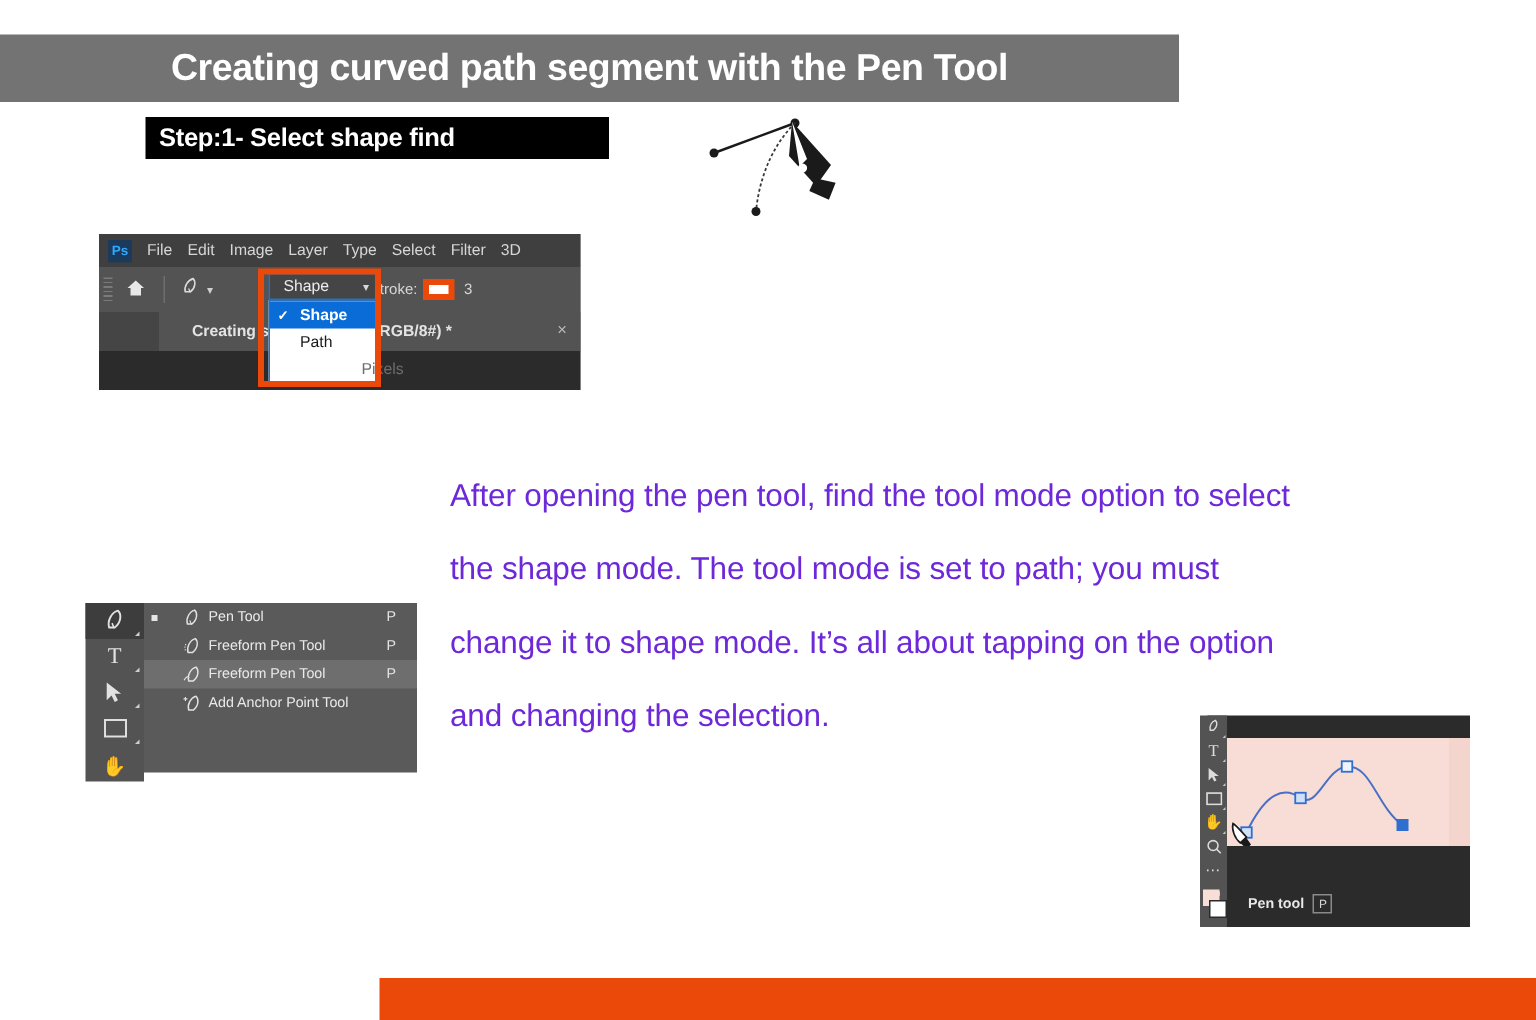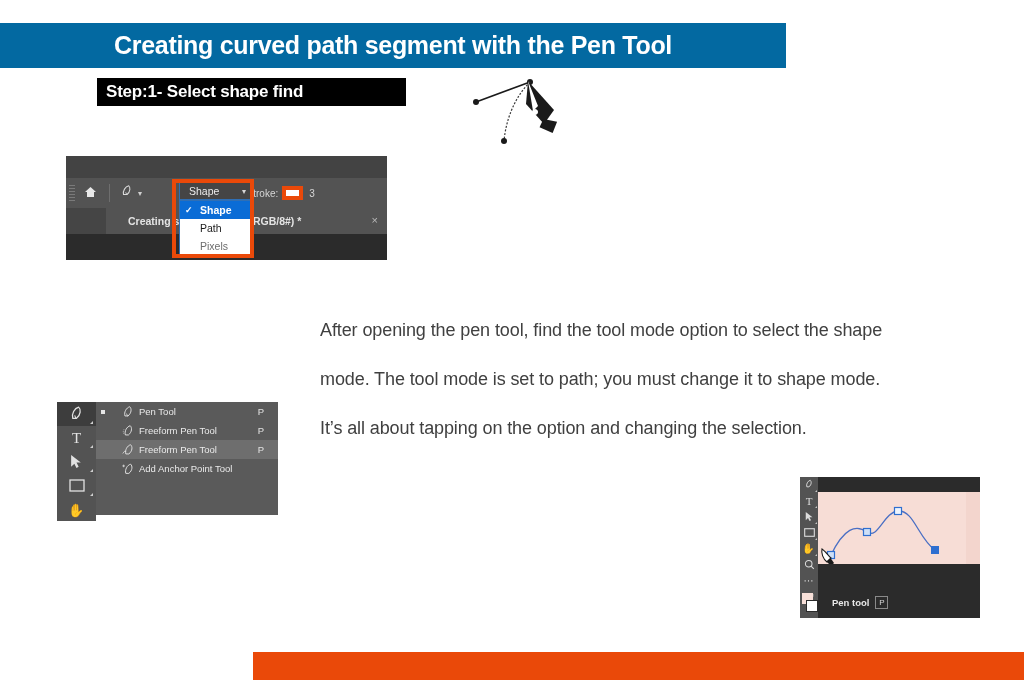--- a/index.html
+++ b/index.html
@@ -9,21 +9,21 @@
     font-family:"Liberation Sans", sans-serif;
     position:relative;
     overflow:hidden;
     -webkit-font-smoothing:antialiased;
   }
   .abs{position:absolute;}
 
   
   #header-banner{
     left:0;top:23px;width:786px;height:45px;
-    background:#0369a1;
+    background:#737373;
     display:flex;align-items:center;justify-content:center;
   }
   #header-title{
     color:#ffffff;
     font-size:25px;
     font-weight:bold;
     letter-spacing:-0.3px;
     white-space:nowrap;
     font-family:"Liberation Sans", sans-serif;
   }
@@ -131,21 +131,21 @@
     position:absolute;left:113px;top:44px;width:74px;height:56px;
     background:#ffffff;border:1px solid #2f6fb5;box-sizing:border-box;
   }
   .ps-dd-item{
     height:18px;display:flex;align-items:center;font-size:10.5px;color:#1a1a1a;
     position:relative;
   }
   .ps-dd-item.selected{background:#0a6cd6;color:#ffffff;font-weight:bold;}
   .ps-dd-check{position:absolute;left:5px;font-size:9px;}
   .ps-dd-text{margin-left:20px;}
-  .ps-dd-item.clipped{color:#6d6d6d;}
+  .ps-dd-item.clipped{color:#6d6d6d;padding-left:41px;}
   
   #ps-highlight-box{
     position:absolute;left:106px;top:23px;width:82px;height:79px;
     border:4px solid #ea4909;box-sizing:border-box;pointer-events:none;
   }
 
   
   #tool-flyout{
     left:57px;top:402px;width:221px;height:119px;
     font-family:"Liberation Sans", sans-serif;
@@ -166,22 +166,22 @@
     color:#eaeaea;font-size:9.5px;
   }
   .flyout-item.hl{background:#6e6e6e;}
   .flyout-dot{position:absolute;left:5px;width:4px;height:4px;background:#e6e6e6;}
   .flyout-icon{margin-left:25px;width:15px;display:flex;align-items:center;}
   .flyout-name{margin-left:3px;white-space:nowrap;}
   .flyout-key{position:absolute;right:14px;font-size:9.5px;color:#e2e2e2;}
 
   
   #body-text{
-    left:320px;top:306px;width:580px;
-    font-size:18px;color:#404040;
+    left:300px;top:306px;width:580px;
+    font-size:21px;color:#6d28d9;
     line-height:49px;letter-spacing:-0.1px;
   }
 
   
   #preview-panel{
     left:800px;top:475px;width:180px;height:143px;
     font-family:"Liberation Sans", sans-serif;
   }
   #pv-titlebar{
     position:absolute;left:5px;top:2px;width:175px;height:15px;background:#2b2b2b;
@@ -241,20 +241,31 @@
 
     <path d="M60 5 L86 34 L76 48 L58 28 Z" fill="#1a1a1a"></path>
     <path d="M60 5 L70 30 L65 35 Z" fill="#ffffff"></path>
     <path d="M67 33 a3 3 0 1 0 0.1 0" fill="#ffffff"></path>
     <path d="M74 44 L88 44 L86 56 L72 53 Z" fill="#1a1a1a" transform="rotate(12 80 50)"></path>
   </svg>
 </div>
 
 <div class="abs" id="ps-screenshot">
 
+  <div id="ps-menubar">
+    <div id="ps-logo">Ps</div>
+    <div class="ps-menu-item">File</div>
+    <div class="ps-menu-item">Edit</div>
+    <div class="ps-menu-item">Image</div>
+    <div class="ps-menu-item">Layer</div>
+    <div class="ps-menu-item">Type</div>
+    <div class="ps-menu-item">Select</div>
+    <div class="ps-menu-item">Filter</div>
+    <div class="ps-menu-item">3D</div>
+  </div>
 
   <div id="ps-optionsbar">
     <div id="ps-grip"></div>
     <div id="ps-home-icon">
       <svg width="13" height="12" viewBox="0 0 13 12">
           <path d="M6.5 1 L12 6 L10 6 L10 11 L3 11 L3 6 L1 6 Z" fill="#e8e8e8"></path>
         </svg>
     </div>
     <div id="ps-vsep1"></div>
     <div id="ps-pen-icon">

